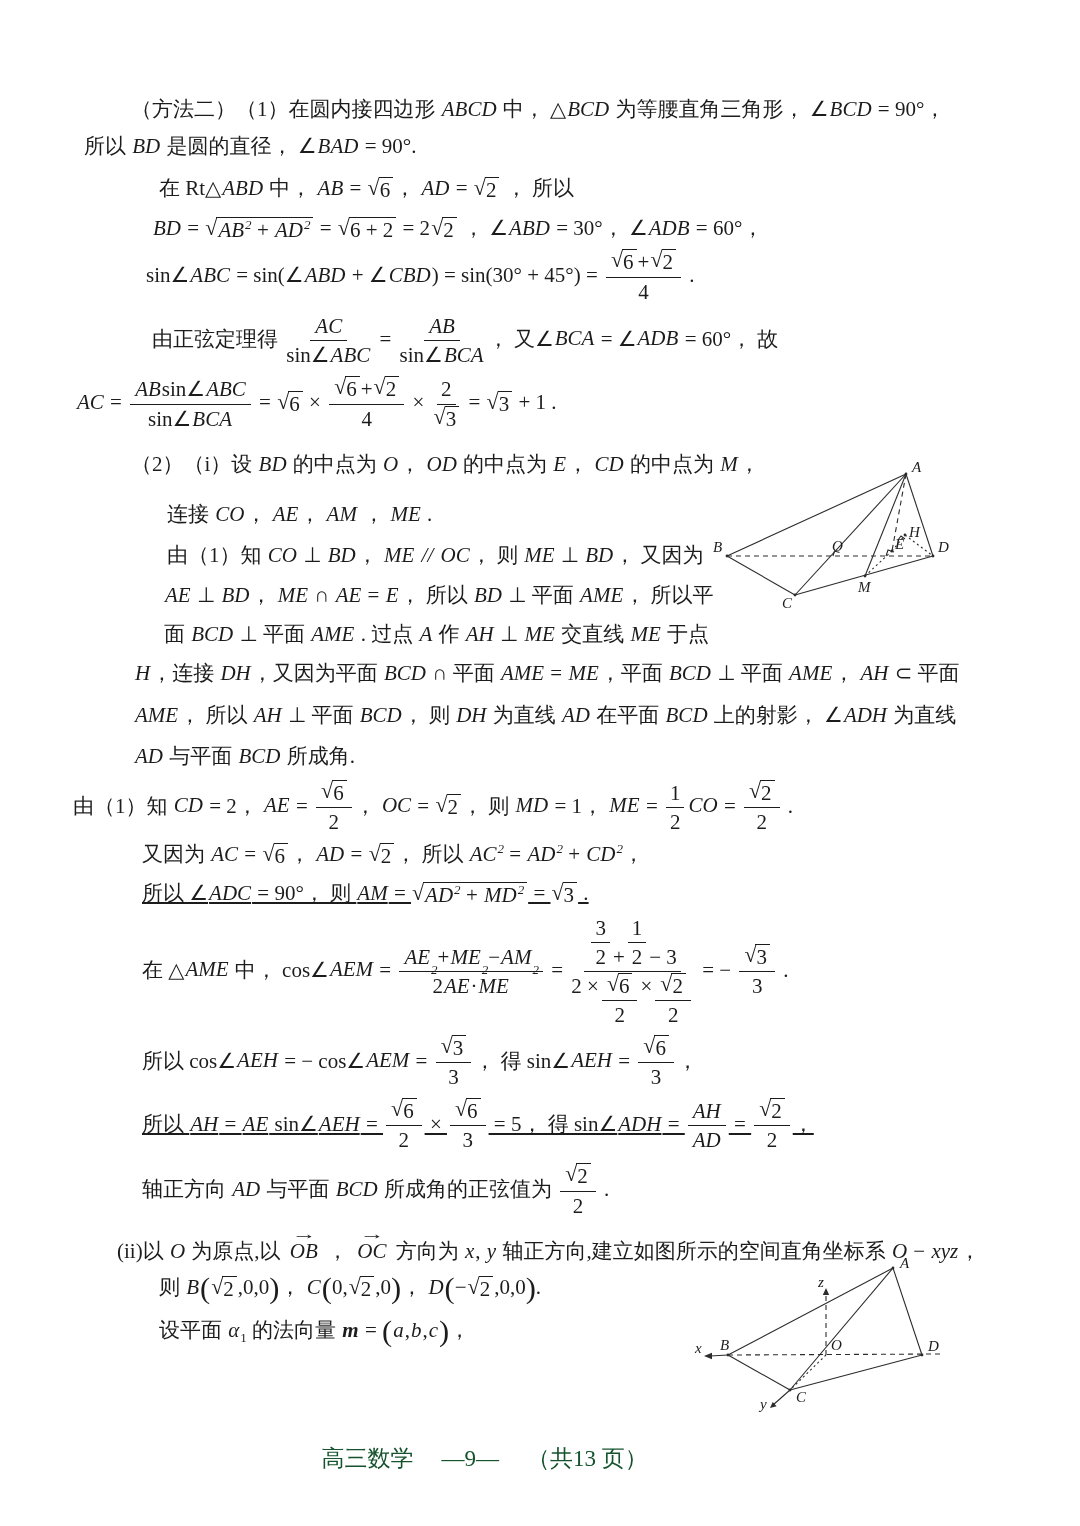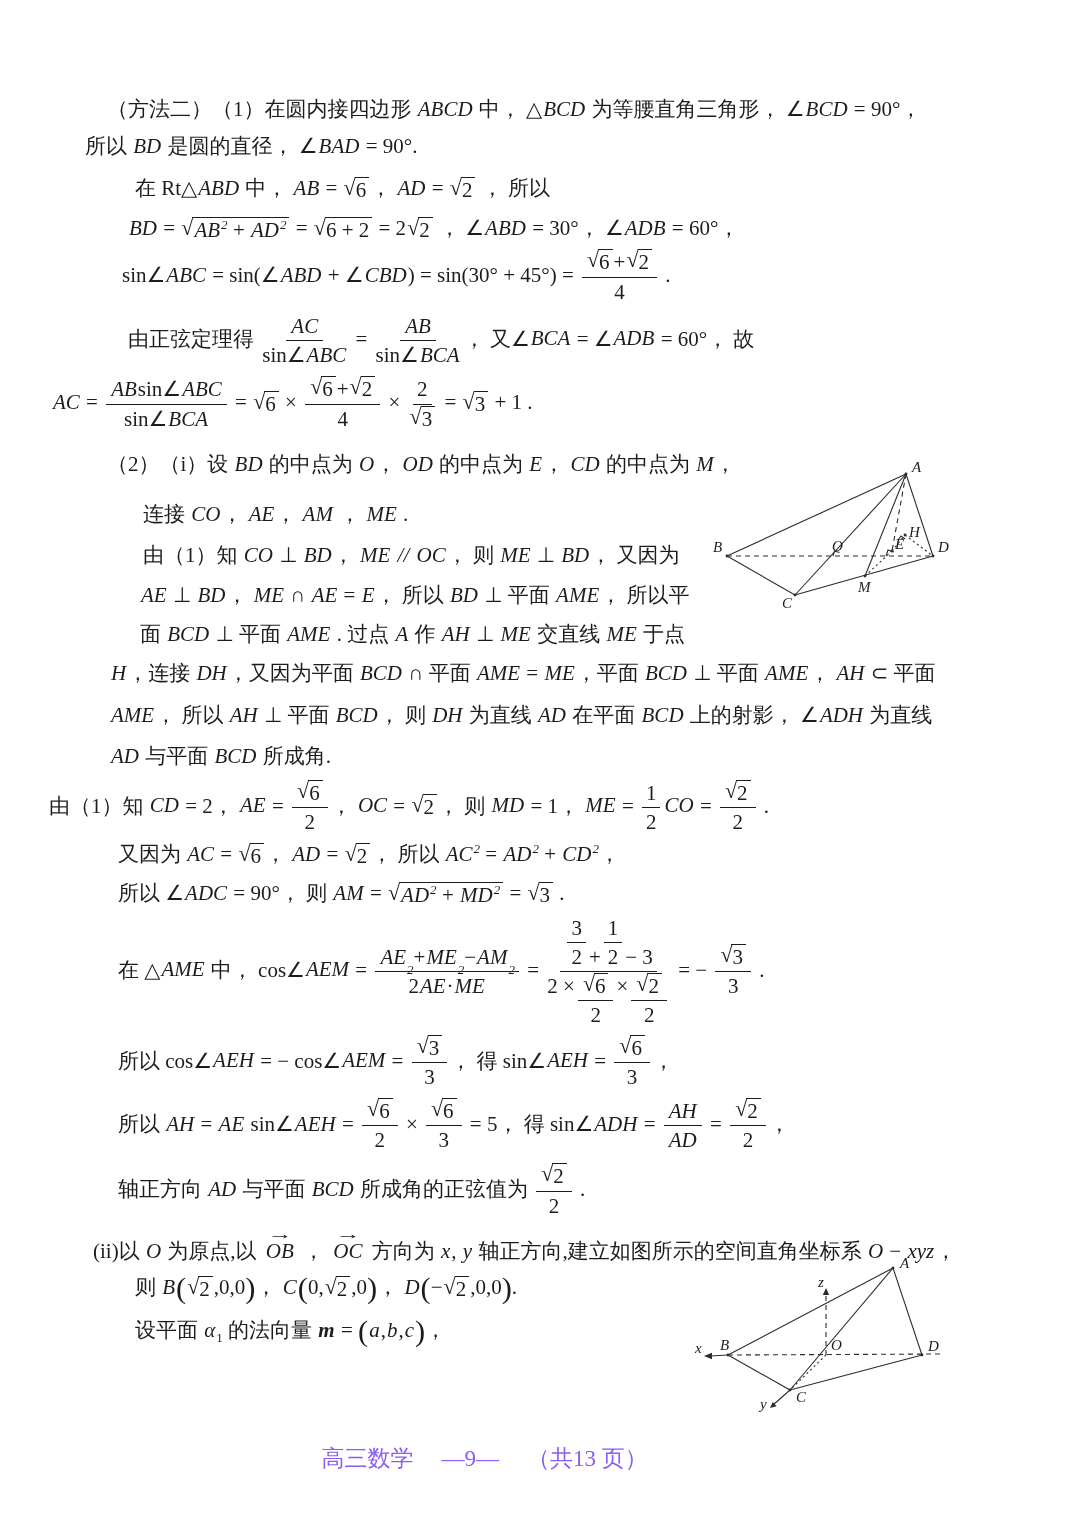--- a/index.html
+++ b/index.html
@@ -4,21 +4,21 @@
 <style>
   html,body{margin:0;padding:0;background:#e8e8e8;}
   .page{
     position:relative;
     width:1080px;height:1526px;
     background:#ffffff;
     overflow:hidden;
     font-family:"Liberation Serif","DejaVu Serif",serif;
     color:#1c1c1c;
   }
-  .doc-lines{position:absolute;left:0;top:95px;width:908px;}
+  .doc-lines{position:absolute;left:0;top:95px;width:908px;padding-left:24px;}
   .line{
     white-space:nowrap;
     font-size:21px;
     line-height:1.35;
   }
   .tx{font-family:"Liberation Serif","DejaVu Sans",serif;}
   .mi{font-style:italic;font-family:"Liberation Serif","DejaVu Serif",serif;padding:0 1px;}
   .mbi{font-style:italic;font-weight:bold;padding:0 1px;}
   .msup{font-size:0.62em;vertical-align:super;line-height:0;font-style:italic;}
   .msub{font-size:0.62em;vertical-align:sub;line-height:0;}
@@ -32,31 +32,31 @@
   }
   .frac>.num{border-bottom:1.5px solid #1c1c1c;padding:0 4px 1px;display:inline-flex;align-items:flex-end;}
   .frac>.den{padding-top:1px;display:inline-flex;align-items:flex-start;}
   .vec{position:relative;display:inline-block;margin:0 3px;}
   .varr{position:absolute;top:-0.78em;left:50%;transform:translateX(-50%) scaleX(1.7);font-size:0.7em;font-style:normal;}
   .figure{position:absolute;}
   .figure text{font-style:italic;font-size:15px;fill:#1c1c1c;font-family:"Liberation Serif","DejaVu Serif",serif;}
   .footer{
     position:absolute;left:0;top:1443px;width:969px;
     display:flex;justify-content:center;align-items:center;gap:28px;
-    font-size:23px;color:#8b5cf6;
+    font-size:23px;color:#14532d;
   }
 </style>
 </head>
 <body>
 
 <div class="page">
 
   <div class="doc-lines">
       <div class="line" style="margin-left: 107px; margin-top: 0px;"><span class="tx">（方法二）（1）在圆内接四边形 </span><span class="mi">ABCD</span><span class="tx"> 中， △</span><span class="mi">BCD</span><span class="tx"> 为等腰直角三角形， ∠</span><span class="mi">BCD</span><span class="tx"> = 90°，</span></div>
-      <div class="line" style="margin-left: 85px; margin-top: 9px;"><span class="tx">所以 </span><span class="mi">BD</span><span class="tx"> 是圆的直径， ∠</span><span class="mi">BAD</span><span class="tx"> = 90°.</span></div>
+      <div class="line" style="margin-left: 60px; margin-top: 9px;"><span class="tx">所以 </span><span class="mi">BD</span><span class="tx"> 是圆的直径， ∠</span><span class="mi">BAD</span><span class="tx"> = 90°.</span></div>
       <div class="line" style="margin-left: 135px; margin-top: 13px;"><span class="tx">在 Rt△</span><span class="mi">ABD</span><span class="tx"> 中， </span><span class="mi">AB</span><span class="tx"> = </span><span class="sqrt">
           <span class="rad">√</span>
           <span class="rbody"><span class="tx">6</span></span>
         </span><span class="tx">， </span><span class="mi">AD</span><span class="tx"> = </span><span class="sqrt">
           <span class="rad">√</span>
           <span class="rbody"><span class="tx">2</span></span>
         </span><span class="tx"> ， 所以</span></div>
       <div class="line" style="margin-left: 128px; margin-top: 11px;"><span class="mi">BD</span><span class="tx"> = </span><span class="sqrt">
           <span class="rad">√</span>
           <span class="rbody"><span class="mi">AB</span><sup class="msup">2</sup><span class="tx"> + </span><span class="mi">AD</span><sup class="msup">2</sup></span>
@@ -181,21 +181,21 @@
             <span class="tx">2</span>
           </span>
         </span><span class="tx"> .</span></div>
       <div class="line" style="margin-left: 118px; margin-top: 5px;"><span class="tx">又因为 </span><span class="mi">AC</span><span class="tx"> = </span><span class="sqrt">
           <span class="rad">√</span>
           <span class="rbody"><span class="tx">6</span></span>
         </span><span class="tx">， </span><span class="mi">AD</span><span class="tx"> = </span><span class="sqrt">
           <span class="rad">√</span>
           <span class="rbody"><span class="tx">2</span></span>
         </span><span class="tx">， 所以 </span><span class="mi">AC</span><sup class="msup">2</sup><span class="tx"> = </span><span class="mi">AD</span><sup class="msup">2</sup><span class="tx"> + </span><span class="mi">CD</span><sup class="msup">2</sup><span class="tx">，</span></div>
-      <div class="line" style="margin-left: 118px; margin-top: 10px;"><span class="tx">所以 ∠</span><span class="mi">ADC</span><span class="tx"> = 90°， 则 </span><span class="mi">AM</span><span class="tx"> = </span><span class="sqrt">
+      <div class="line" style="margin-left: 118px; margin-top: 10px; text-decoration: underline;"><span class="tx">所以 ∠</span><span class="mi">ADC</span><span class="tx"> = 90°， 则 </span><span class="mi">AM</span><span class="tx"> = </span><span class="sqrt">
           <span class="rad">√</span>
           <span class="rbody"><span class="mi">AD</span><sup class="msup">2</sup><span class="tx"> + </span><span class="mi">MD</span><sup class="msup">2</sup></span>
         </span><span class="tx"> = </span><span class="sqrt">
           <span class="rad">√</span>
           <span class="rbody"><span class="tx">3</span></span>
         </span><span class="tx"> .</span></div>
       <div class="line" style="margin-left: 118px; margin-top: 6px;"><span class="tx">在 △</span><span class="mi">AME</span><span class="tx"> 中， cos∠</span><span class="mi">AEM</span><span class="tx"> = </span><span class="frac">
           <span class="num">
             <span class="mi">AE</span>
             <sup class="msup">2</sup>
@@ -284,21 +284,21 @@
           <span class="num">
             <span class="sqrt">
               <span class="rad">√</span>
               <span class="rbody"><span class="tx">6</span></span>
             </span>
           </span>
           <span class="den">
             <span class="tx">3</span>
           </span>
         </span><span class="tx">，</span></div>
-      <div class="line" style="margin-left: 118px; margin-top: 8px;"><span class="tx">所以 </span><span class="mi">AH</span><span class="tx"> = </span><span class="mi">AE</span><span class="tx"> sin∠</span><span class="mi">AEH</span><span class="tx"> = </span><span class="frac">
+      <div class="line" style="margin-left: 118px; margin-top: 8px; text-decoration: underline;"><span class="tx">所以 </span><span class="mi">AH</span><span class="tx"> = </span><span class="mi">AE</span><span class="tx"> sin∠</span><span class="mi">AEH</span><span class="tx"> = </span><span class="frac">
           <span class="num">
             <span class="sqrt">
               <span class="rad">√</span>
               <span class="rbody"><span class="tx">6</span></span>
             </span>
           </span>
           <span class="den">
             <span class="tx">2</span>
           </span>
         </span><span class="tx"> × </span><span class="frac">

